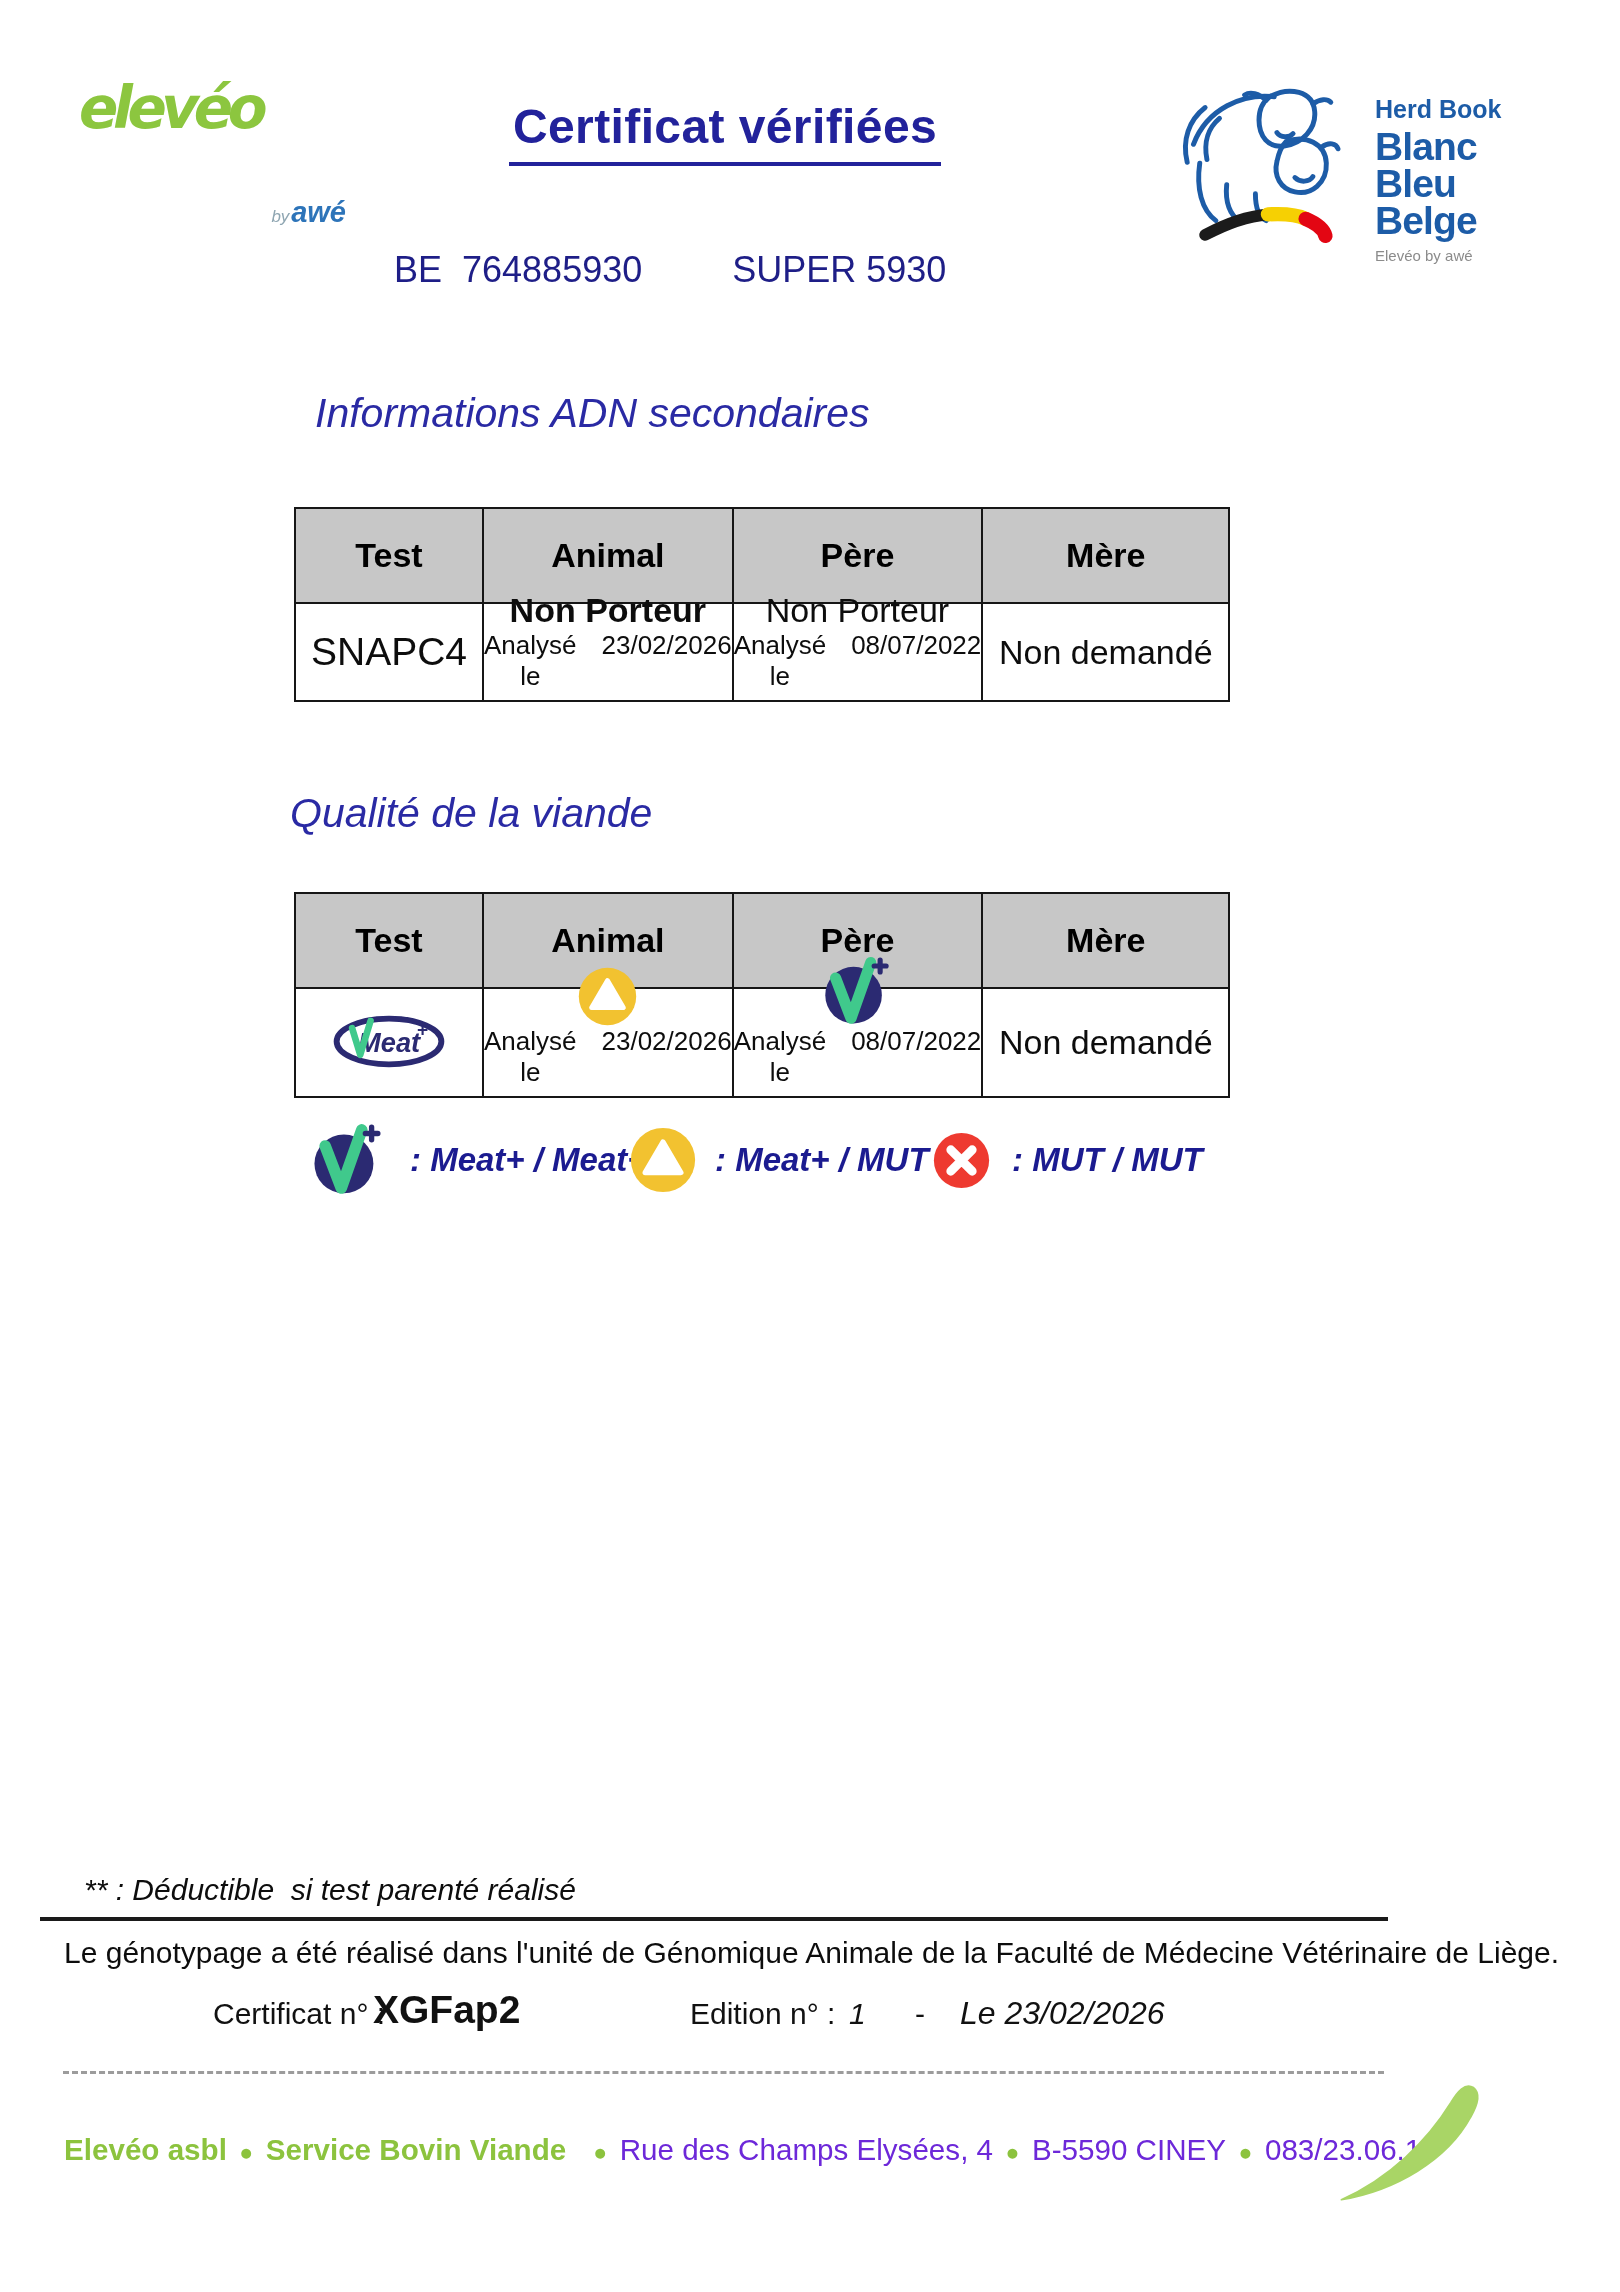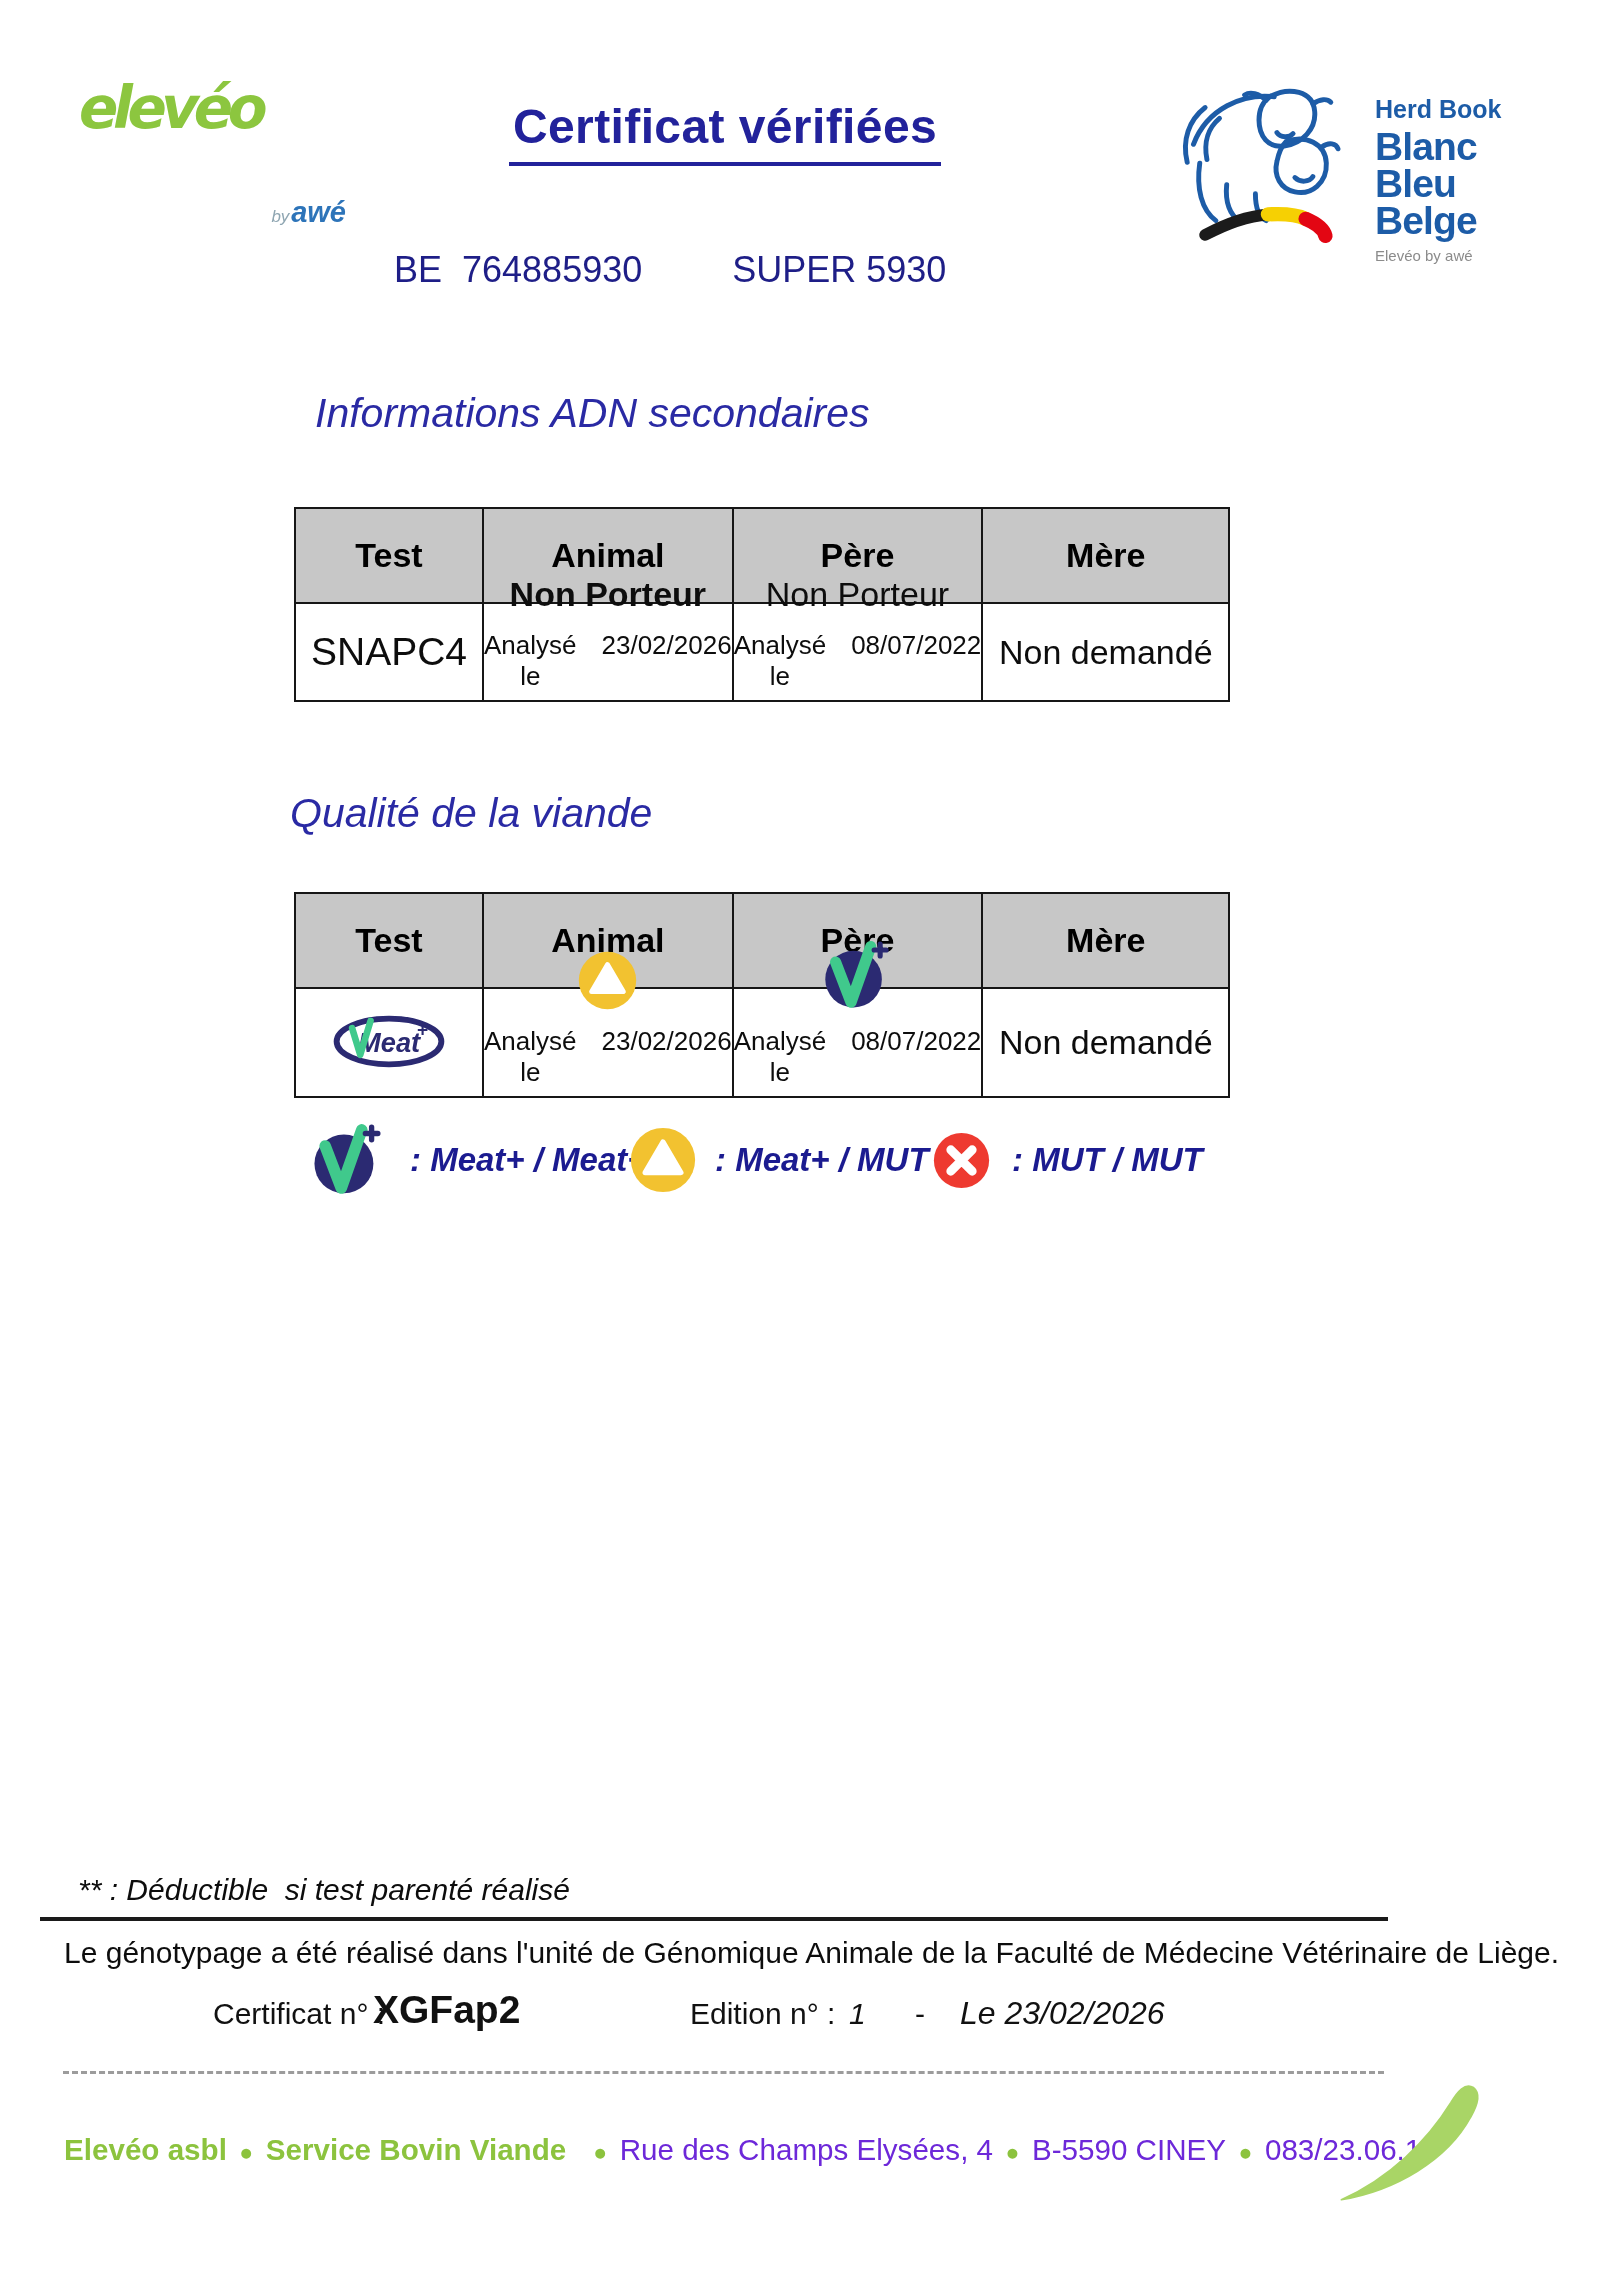--- a/index.html
+++ b/index.html
@@ -38,34 +38,34 @@
   
   table.tbl{position:absolute;border-collapse:collapse;table-layout:fixed;background:#fff;padding-left:16px;}
   .tbl th,.tbl td{border:2.7px solid #161616;padding:0;text-align:center;vertical-align:middle;}
   .tbl thead th{background:#c7c7c7;color:#000;font-weight:bold;font-size:34px;height:93px;}
   .c1{width:188px;} .c2{width:236px;} .c3{width:247px;} .c4{width:247px;}
   .t1{left:294px;top:507px;}
   .t2{left:294px;top:892px;}
   .val{font-size:34px;color:#0d0d0d;}
   .val-b{font-weight:bold;}
   .test-code{font-size:39px;color:#0d0d0d;}
-  .cellcol{display:flex;flex-direction:column;align-items:center;justify-content:flex-end;gap:16px;}
+  .cellcol{display:flex;flex-direction:column;align-items:center;justify-content:flex-end;}
   .inner1{height:96px;} .inner2{height:107px;}
   .cellmain{flex:1;display:flex;align-items:center;justify-content:center;width:100%;}
   .analyzed{display:flex;align-items:baseline;gap:25px;padding-bottom:8px;font-size:26px;color:#0d0d0d;}
 
   
   .legend-txt{font-size:33px;font-weight:bold;font-style:italic;color:#1b1b90;}
   .lg1{left:410px;top:1141px;} .lg2{left:715px;top:1141px;} .lg3{left:1012px;top:1141px;}
   .ic1{left:310px;top:1121px;} .ic2{left:630px;top:1127px;} .ic3{left:933px;top:1132px;}
 
   
   .fn{font-size:30px;font-style:italic;color:#0d0d0d;line-height:1.32;}
   .fn1{left:70px;top:1754px;width:1308px;}
-  .fn2{left:78px;top:1870px;text-align:right;}
+  .fn2{left:84px;top:1870px;text-align:right;}
   .rule{left:40px;top:1917px;width:1348px;height:3.6px;background:#1a1a1a;}
   .geno{left:64px;top:1936px;font-size:30px;color:#0d0d0d;white-space:nowrap;}
 
   .cert-label{left:213px;top:1997px;font-size:30px;}
   .cert-num{left:373px;top:1988px;font-size:39px;font-weight:bold;}
   .ed-label{left:690px;top:1997px;font-size:30px;}
   .ed-val{left:849px;top:1997px;font-size:30px;font-style:italic;}
   .ed-dash{left:915px;top:1997px;font-size:30px;}
   .ed-date{left:960px;top:1995px;font-size:32px;font-style:italic;}
 

